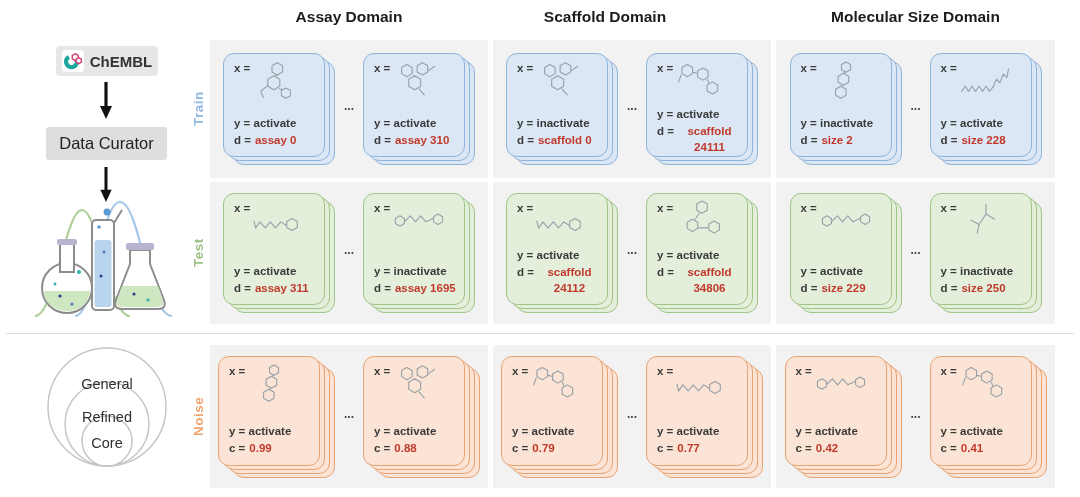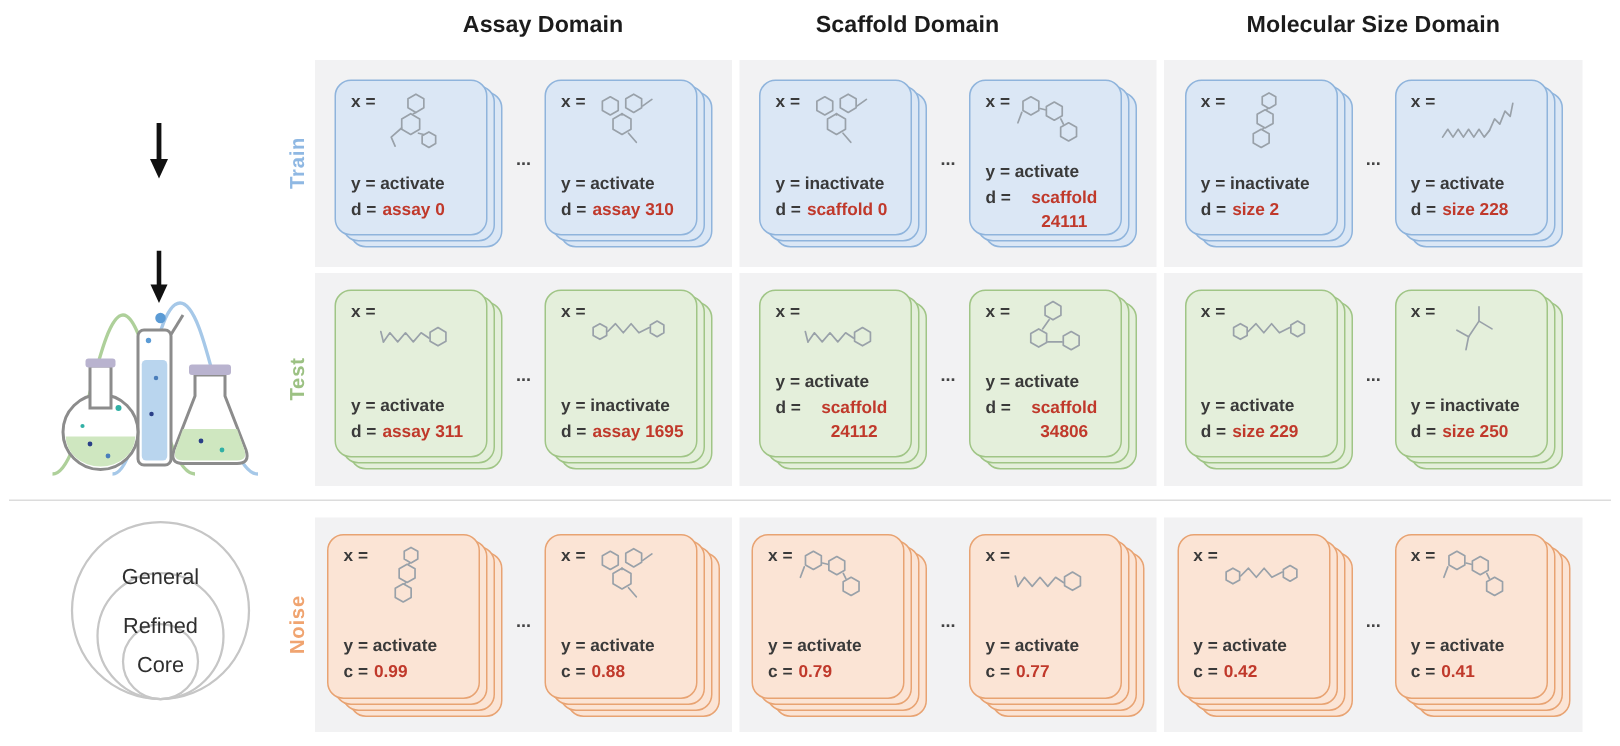--- a/index.html
+++ b/index.html
@@ -44,28 +44,41 @@
   .yline{font-size:11.5px;font-weight:bold;color:var(--dark);line-height:1.5;white-space:nowrap;}
   .dline{display:flex;gap:4px;font-size:11.5px;font-weight:bold;line-height:1.4;}
   .dpre{color:var(--dark);white-space:nowrap;}
   .dval{color:var(--red);text-align:center;}
 </style>
 </head>
 <body>
 
 <div class="canvas">
 
+  <div class="chembl-box">
+    <span class="chembl-logo">
+      <svg width="20" height="20" viewBox="0 0 26 26">
+        <circle cx="11" cy="14" r="7" fill="none" stroke="#1aa69d" stroke-width="5.6" stroke-dasharray="33 11" transform="rotate(-35 11 14)"></circle>
+        <polygon points="16,3.5 19.9,5.8 19.9,10.2 16,12.5 12.1,10.2 12.1,5.8" fill="#ffffff" stroke="#d63c72" stroke-width="1.8"></polygon>
+        <polygon points="20.5,8.5 23.9,10.5 23.9,14.5 20.5,16.5 17.1,14.5 17.1,10.5" fill="#ffffff" stroke="#d63c72" stroke-width="1.8"></polygon>
+      </svg>
+    </span>
+    <span class="chembl-text">ChEMBL</span>
+  </div>
 
   <div class="arrow arrow-1">
     <svg width="16" height="38" viewBox="0 0 16 38">
       <line x1="8" y1="0" x2="8" y2="26" stroke="#111" stroke-width="3.2"></line>
       <polygon points="2,24 14,24 8,37" fill="#111"></polygon>
     </svg>
   </div>
 
+  <div class="curator-box">
+    <span>Data Curator</span>
+  </div>
 
   <div class="arrow arrow-2">
     <svg width="16" height="36" viewBox="0 0 16 38">
       <line x1="8" y1="0" x2="8" y2="26" stroke="#111" stroke-width="3.2"></line>
       <polygon points="2,24 14,24 8,37" fill="#111"></polygon>
     </svg>
   </div>
 
   <div class="flasks">
     <svg width="150" height="132" viewBox="0 0 150 132">
@@ -102,21 +115,21 @@
   <svg class="circles-svg" width="130" height="132" viewBox="0 0 130 132">
     <circle cx="65" cy="63" r="59"></circle>
     <circle cx="65" cy="80" r="42"></circle>
     <circle cx="65" cy="97" r="25"></circle>
     <text x="65" y="45">General</text>
     <text x="65" y="78">Refined</text>
     <text x="65" y="104">Core</text>
   </svg>
 
   <div id="grid">
-      <div class="col-header" style="left: 223px; width: 278px;">Assay Domain</div>
+      <div class="col-header" style="left: 210px; width: 278px;">Assay Domain</div>
       <div class="panel" style="left: 210px; top: 40px; width: 278px; height: 138px;">
         <div class="stack" style="width: 112px; height: 112px;">
           <div class="card back train" style="left: 10px; top: 8px; height: 104px;"></div>
           <div class="card back train" style="left: 5px; top: 4px; height: 104px;"></div>
           <div class="card front train" style="left: 0px; top: 0px; height: 104px;">
             <div class="xrow">
               <div class="xl">x =</div>
               <span><svg class="mol" width="52" height="42" viewBox="0 0 60 48">
                   <polygon points="34.1,6.5 34.1,13.5 28.0,17.0 21.9,13.5 21.9,6.5 28.0,3.0"></polygon>
                   <polygon points="30.9,22.0 30.9,30.0 24.0,34.0 17.1,30.0 17.1,22.0 24.0,18.0"></polygon>

